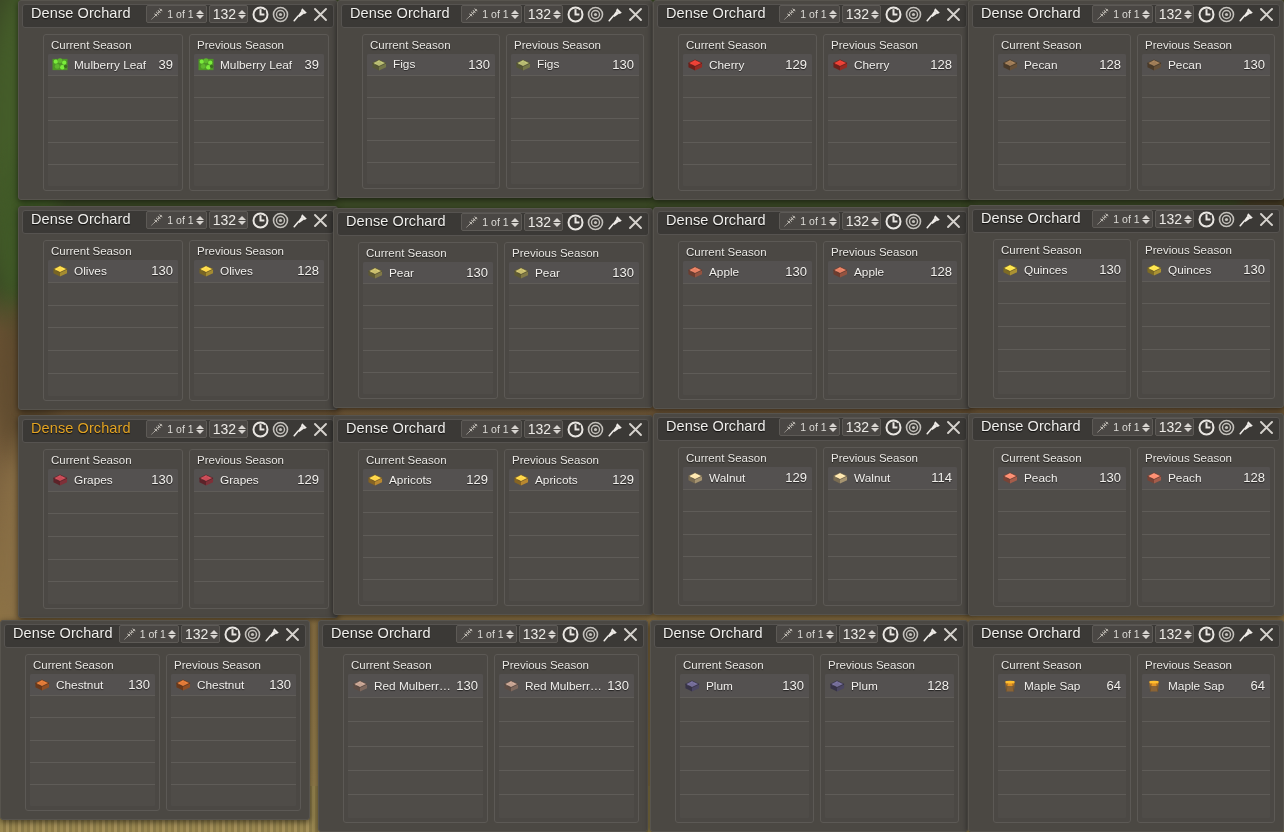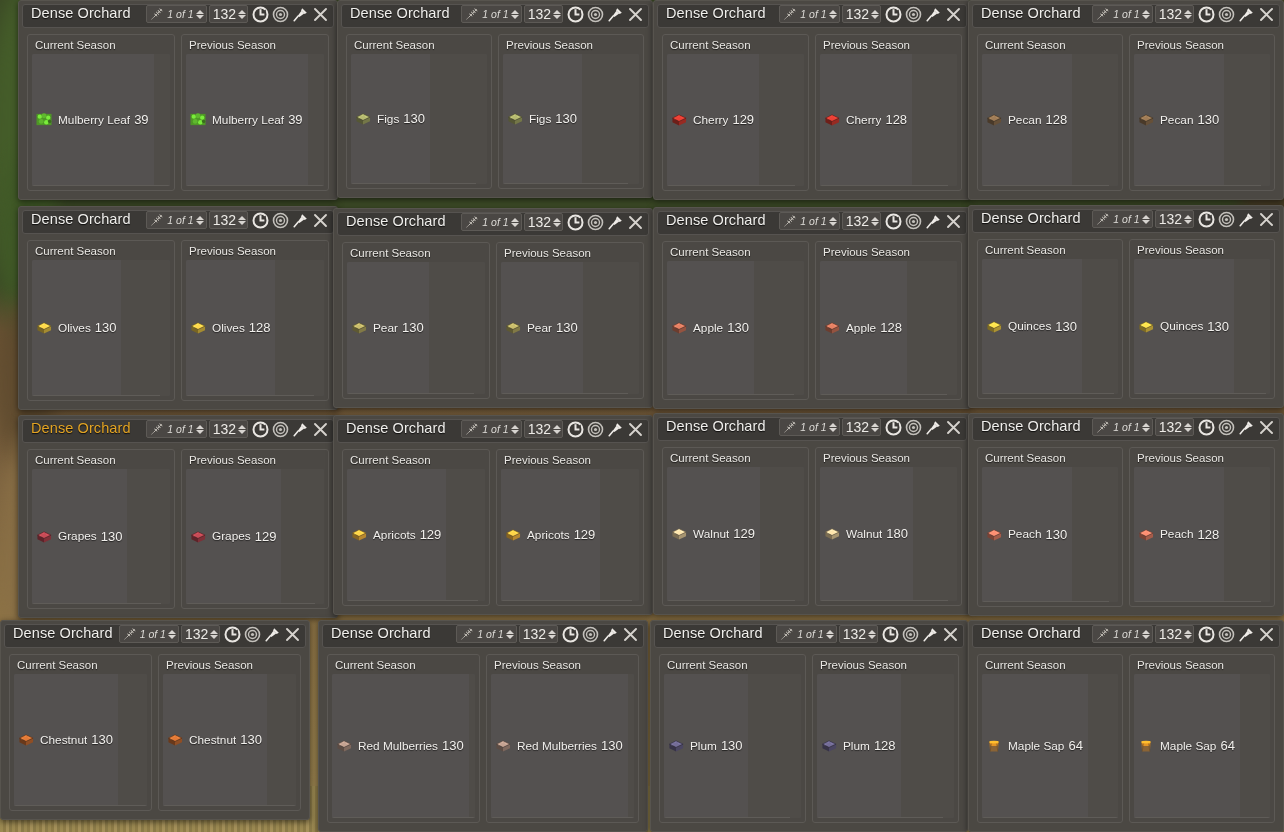--- a/index.html
+++ b/index.html
@@ -90,21 +90,20 @@
     border-radius: 2px;
     padding: 0 2px 0 3px;
     margin-right: 2px;
   }
   .tb-group.narrow { padding: 0 1px 0 3px; }
 
   .wheat-icon { width: 14px; height: 12px; flex: none; margin-right: 2px; }
   .pagetxt {
     font-size: 10.5px; color: #dddbd7; white-space: nowrap;
     padding: 0 2px 0 1px;
-    font-style: italic;
   }
   .numtxt {
     font-size: 14px; color: #eceae6; white-space: nowrap;
     padding: 0 2px 0 0;
   }
 
   .spin {
     display: flex; flex-direction: column; justify-content: center;
     width: 8px; height: 16px; flex: none; gap: 1px;
   }
@@ -122,20 +121,21 @@
     margin-left: 1px;
   }
 
   
   .wbody {
     flex: 1 1 auto;
     display: flex;
     gap: 6px;
     padding: 6px 5px 5px 5px;
     min-height: 0;
+    margin-left: 16px;
   }
 
   .panel {
     flex: 1 1 0;
     min-width: 0;
     background: #4b4844;
     border: 1px solid #5c5955;
     border-radius: 3px;
     padding: 3px 4px 4px 4px;
     display: flex;
@@ -147,21 +147,21 @@
     color: #e9e7e3;
     padding: 1px 2px 3px 3px;
     flex: none;
     white-space: nowrap;
     text-shadow: 0 1px 1px rgba(0,0,0,.65);
   }
 
   .slots {
     flex: 1 1 auto;
     display: flex;
-    flex-direction: row;
+    flex-direction: column;
     background: #565350;
     border-radius: 2px;
     overflow: hidden;
     min-height: 0;
   }
   .slot {
     flex: 1 1 0;
     min-height: 0;
     background: #4f4c48;
     border-bottom: 1px solid #5f5c58;
@@ -1333,21 +1333,21 @@
             <div class="slots">
               <div class="slot filled">
                 <svg class="item-icon" viewBox="0 0 18 16">
                   <path d="M2 6.5 L9 3 L16.5 6.5 L9 10 Z" fill="#ffe6ae"></path>
                   <path d="M2 6.5 L9 10 L9 14.5 L2 11 Z" fill="#7a6c52"></path>
                   <path d="M16.5 6.5 L9 10 L9 14.5 L16.5 11 Z" fill="#a69470"></path>
                   <path d="M2 6.5 L9 3 L16.5 6.5 L9 10 Z" fill="none" stroke="#5b513d" stroke-width="0.6"></path>
                   <path d="M4.4 7.6 L6.3 6.6 M7.4 5.1 L9.4 4.1 M11 5.4 L13 6.4" stroke="#ffffcc" stroke-width="0.7"></path>
                 </svg>
                 <span class="item-name">Walnut</span>
-                <span class="item-qty">180</span>
+                <span class="item-qty">114</span>
               </div>
               <div class="slot"></div>
               <div class="slot"></div>
               <div class="slot"></div>
               <div class="slot"></div>
               <div class="slot"></div>
             </div>
           </div>
         </div>
       </div>

